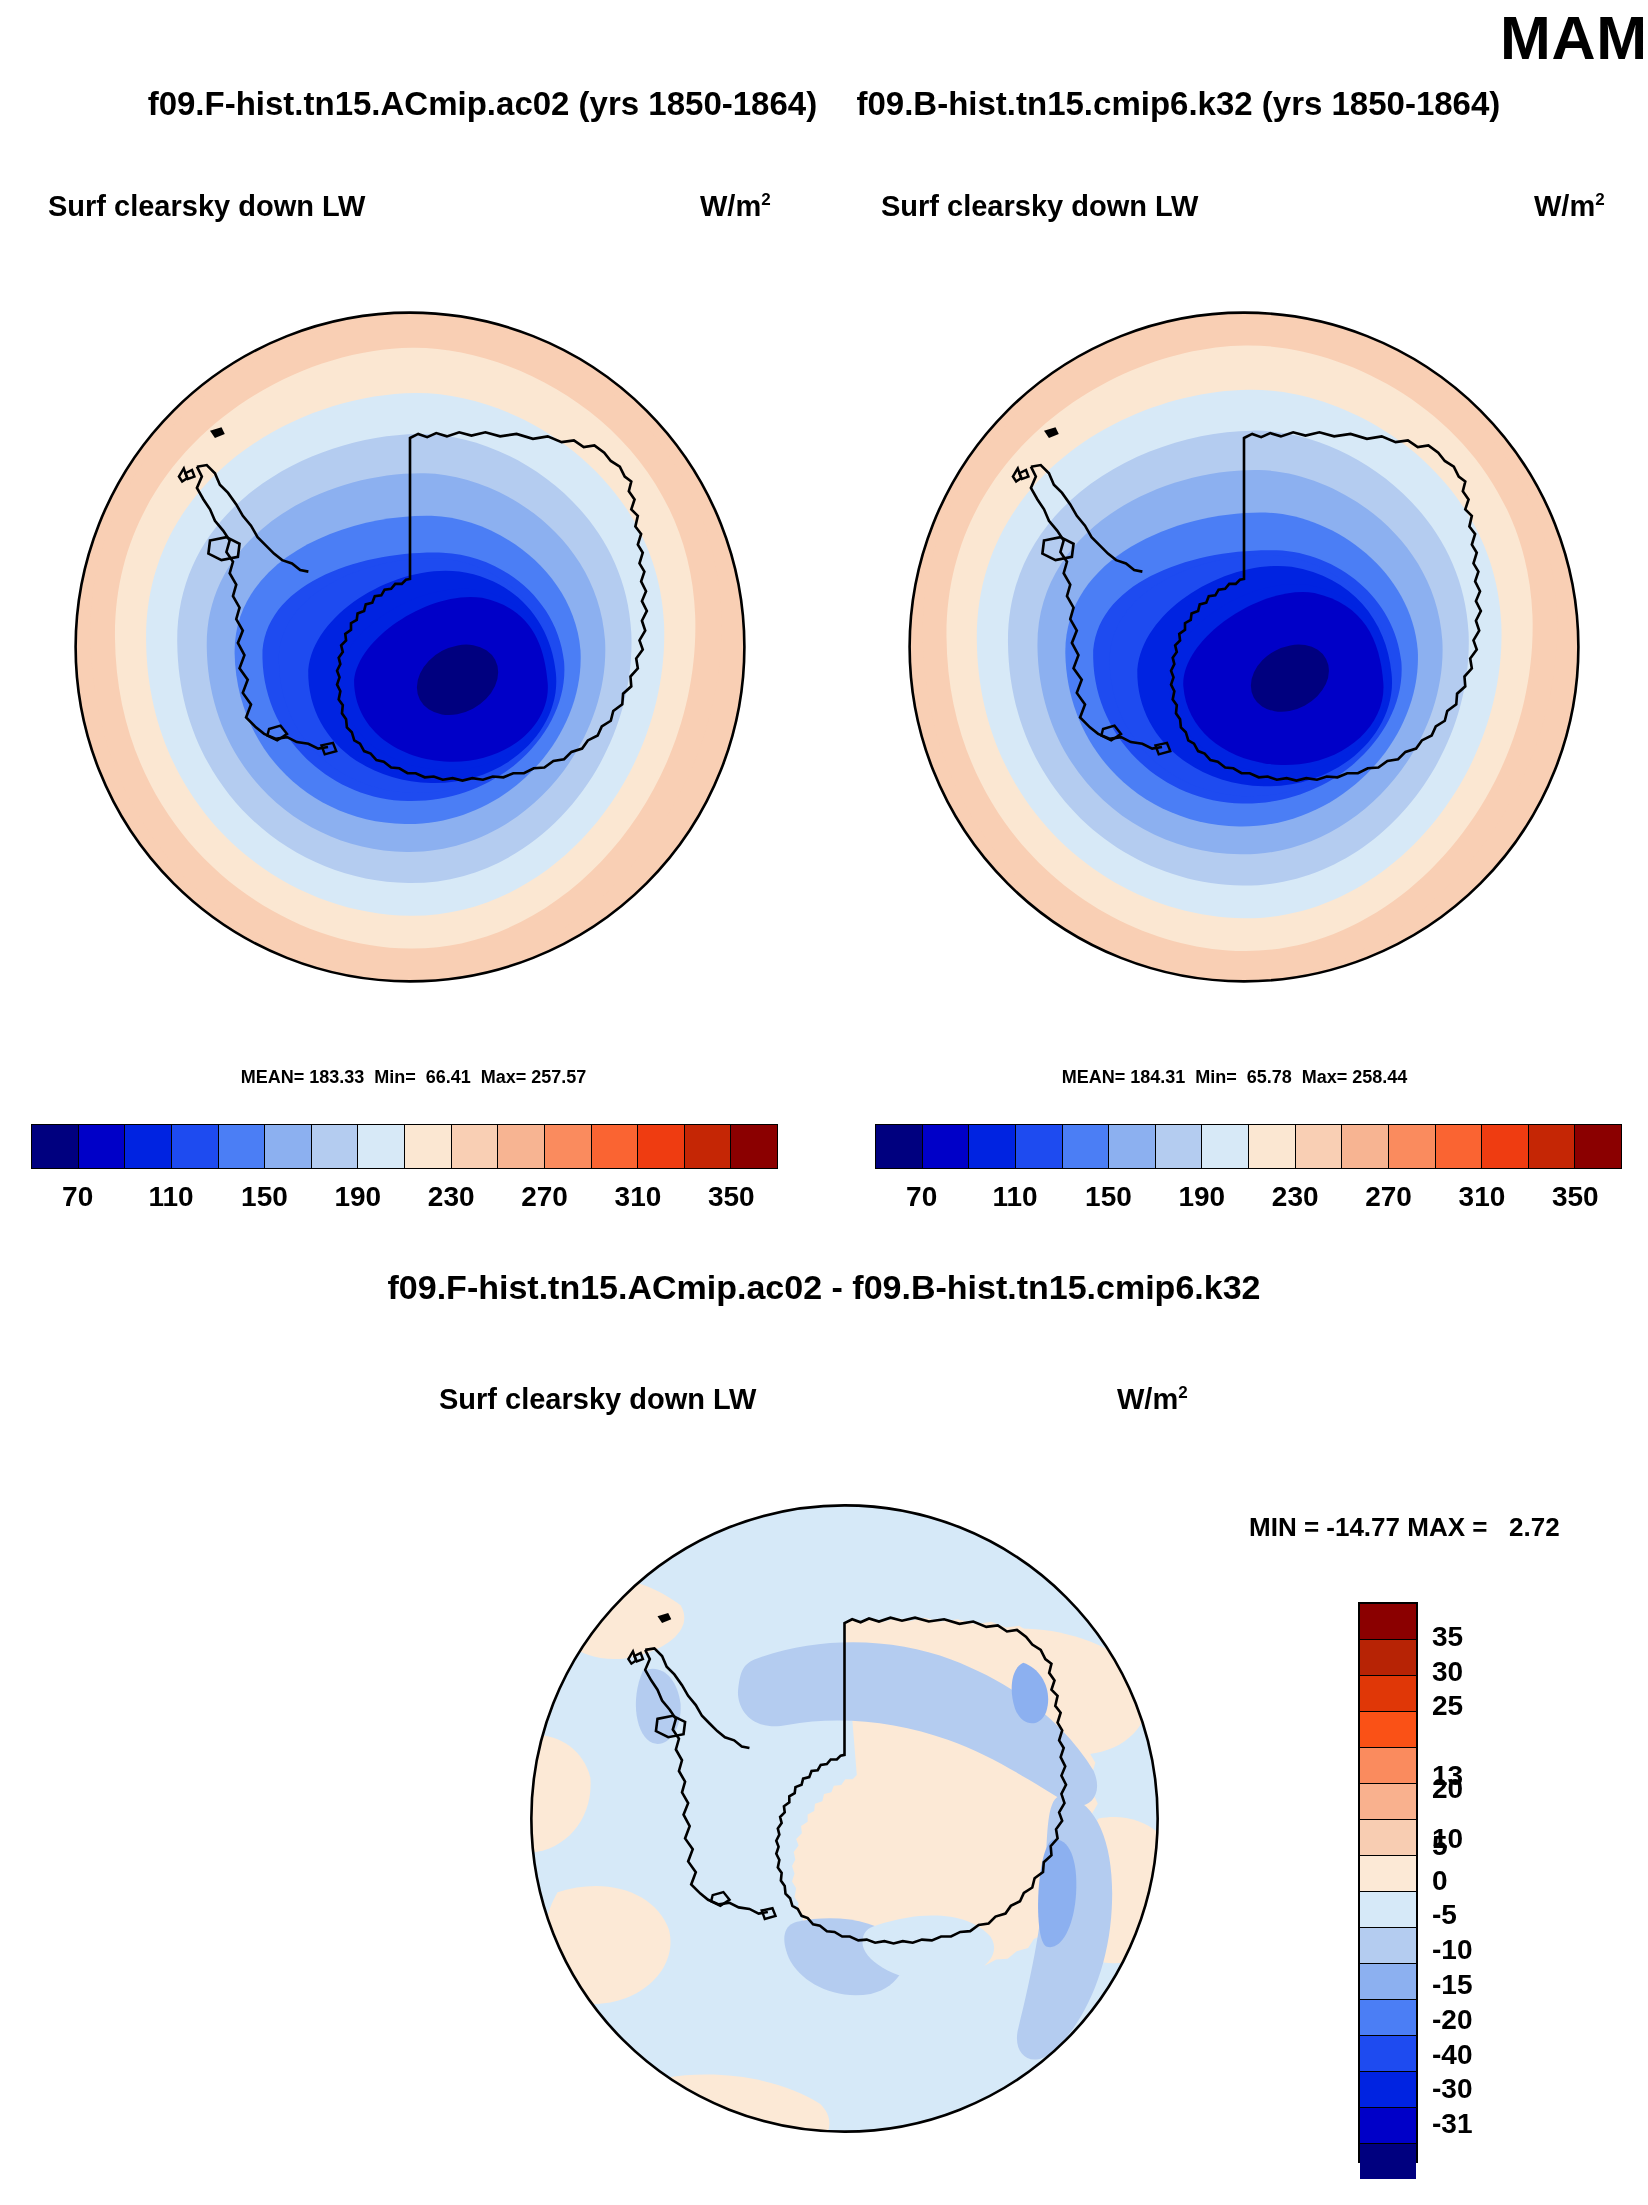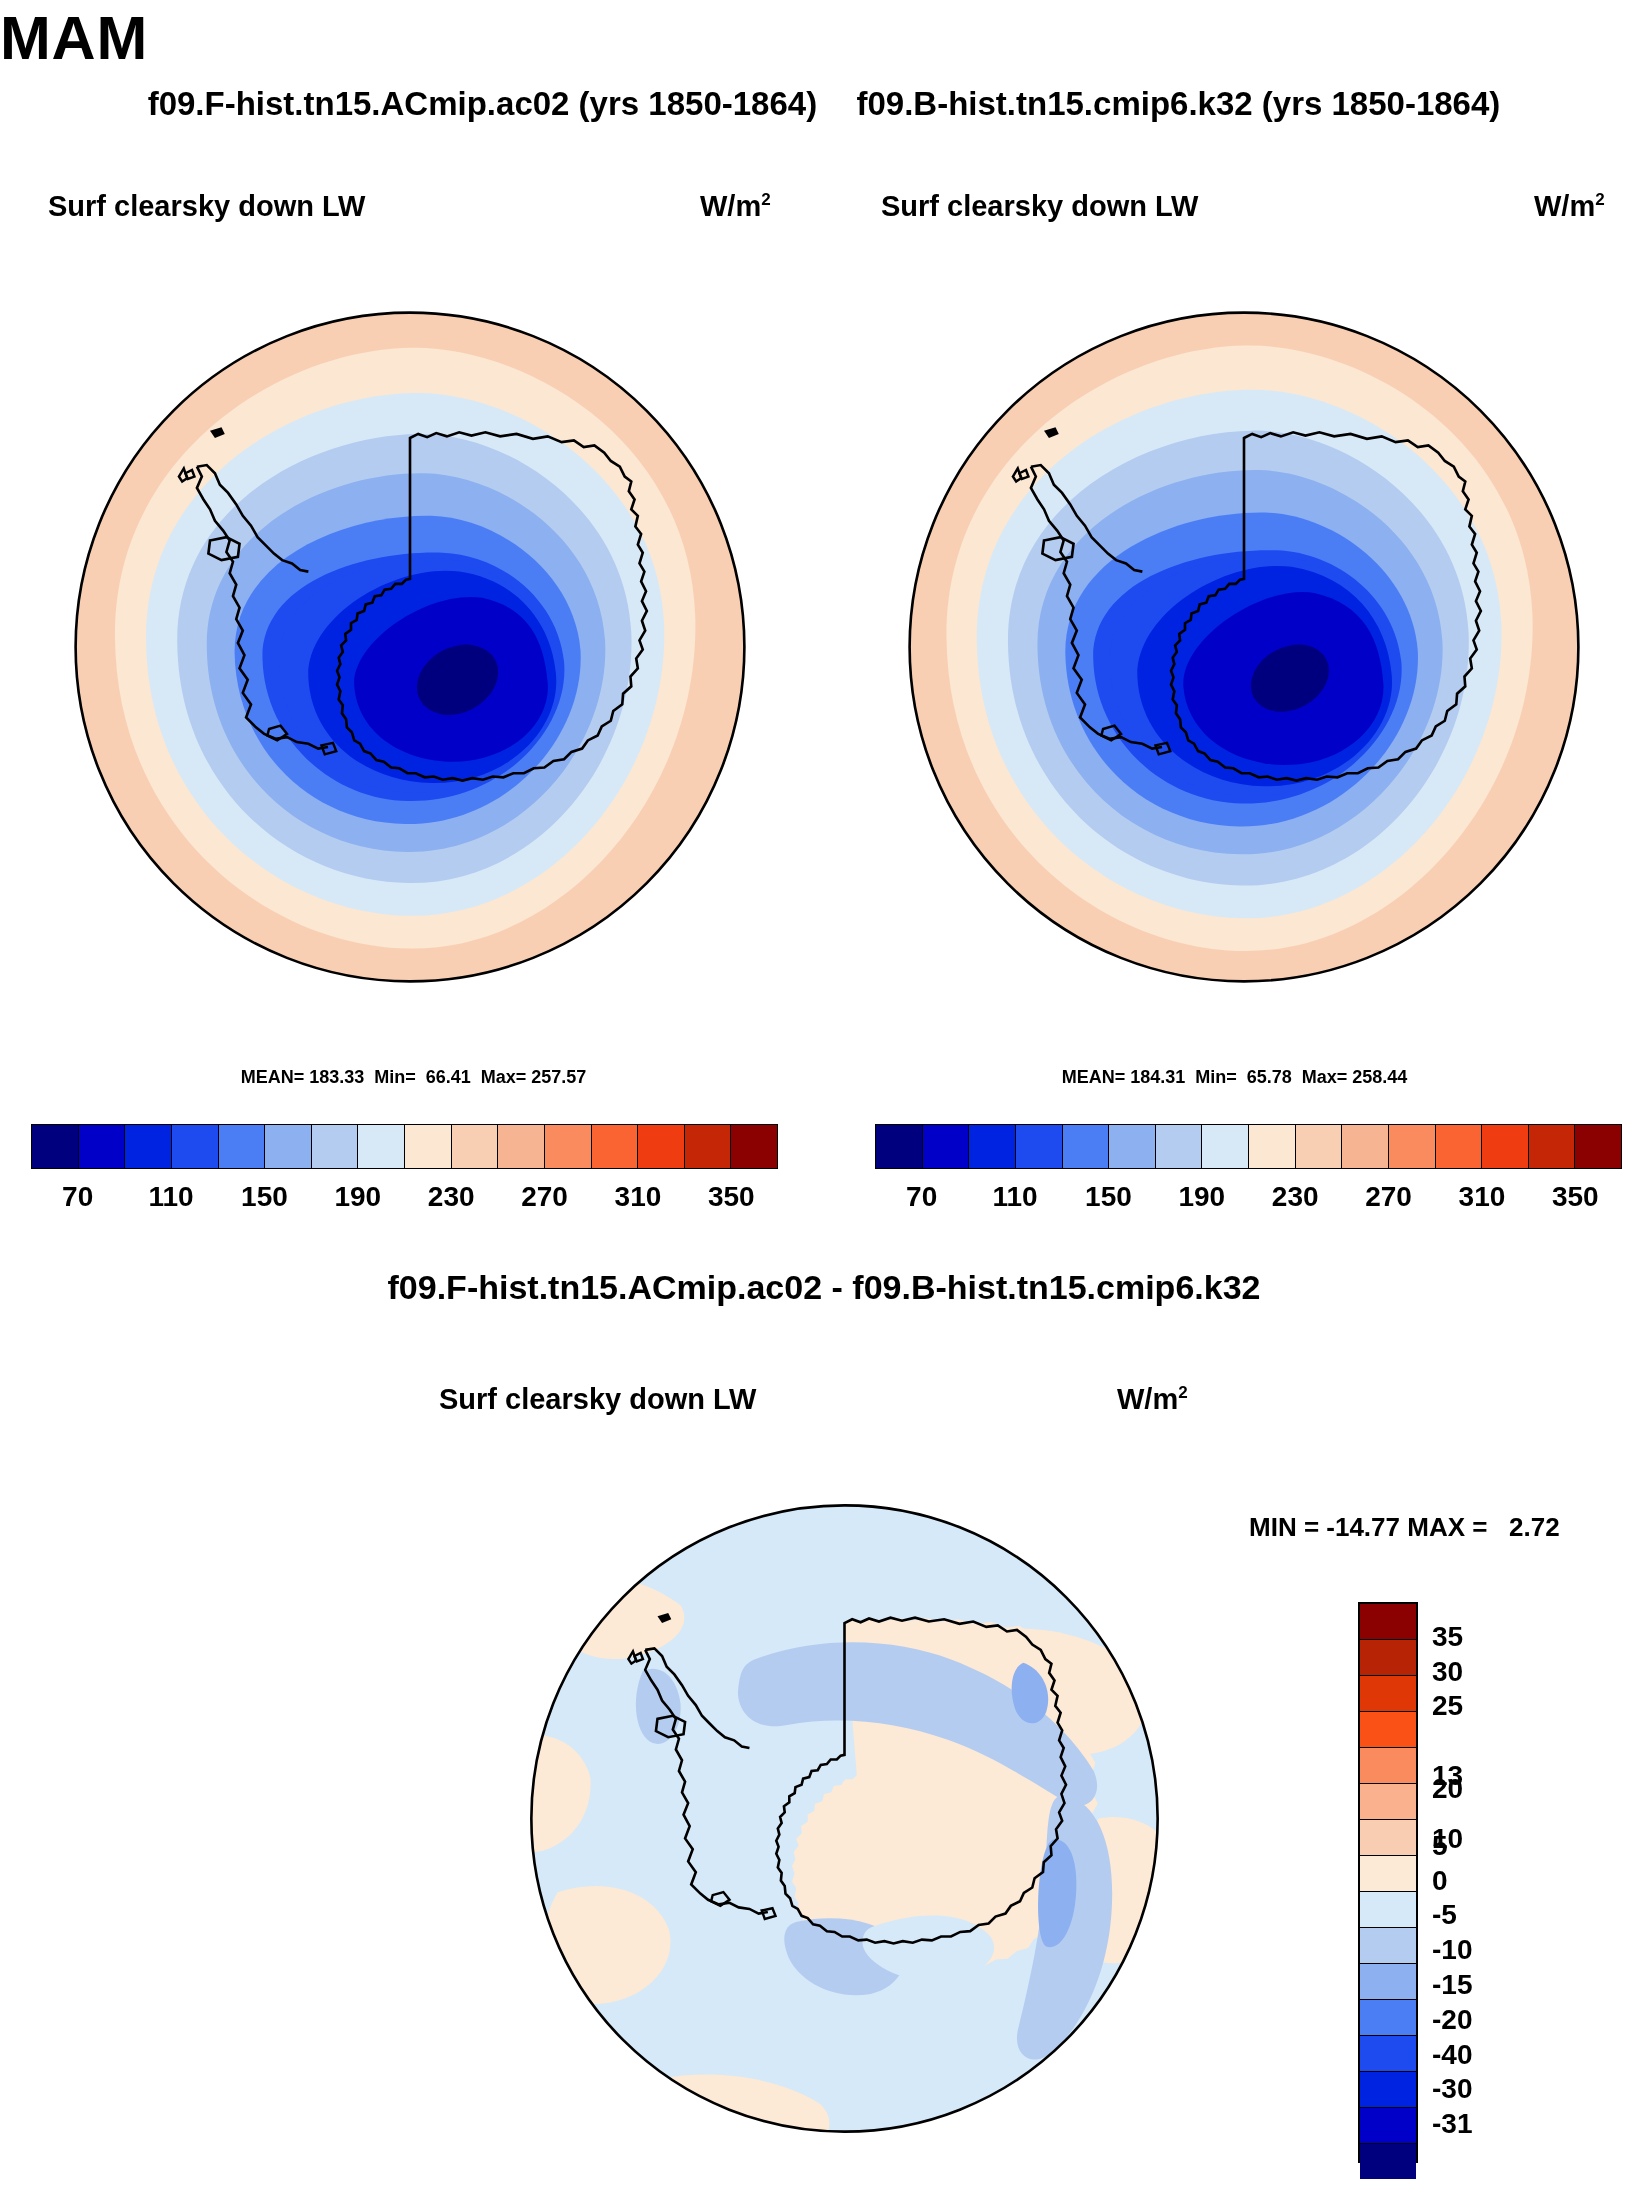--- a/index.html
+++ b/index.html
@@ -1,21 +1,21 @@
 <!DOCTYPE html>
 <html style="font-size:13px"><head>
 <meta charset="utf-8">
 <style>
   html,body{margin:0;padding:0;background:#fff;}
   body{width:1648px;height:2205px;position:relative;
        font-family:"Liberation Sans","DejaVu Sans",sans-serif;
        -webkit-font-smoothing:antialiased;}
   .abs{position:absolute;}
   .bold{font-weight:bold;color:#000;}
-  #main-title{top:3.3px;left:0;width:1648px;text-align:left;
+  #main-title{top:3.3px;left:0;width:1648px;text-align:right;
               font-size:61px;font-weight:bold;letter-spacing:0.8px;}
   #run-titles{top:85px;left:0;width:1648px;text-align:center;
               font-size:33px;font-weight:bold;white-space:nowrap;}
   #run-titles span{display:inline-block;}
   .gap{width:21px;}
   .panel-var{font-size:29px;font-weight:bold;}
   .panel-unit{font-size:29px;font-weight:bold;}
   .panel-unit sup{font-size:17px;vertical-align:super;}
   .stats{font-size:18px;font-weight:bold;white-space:pre;}
   .cbar-h{display:flex;border:1.6px solid #000;box-sizing:content-box;}

